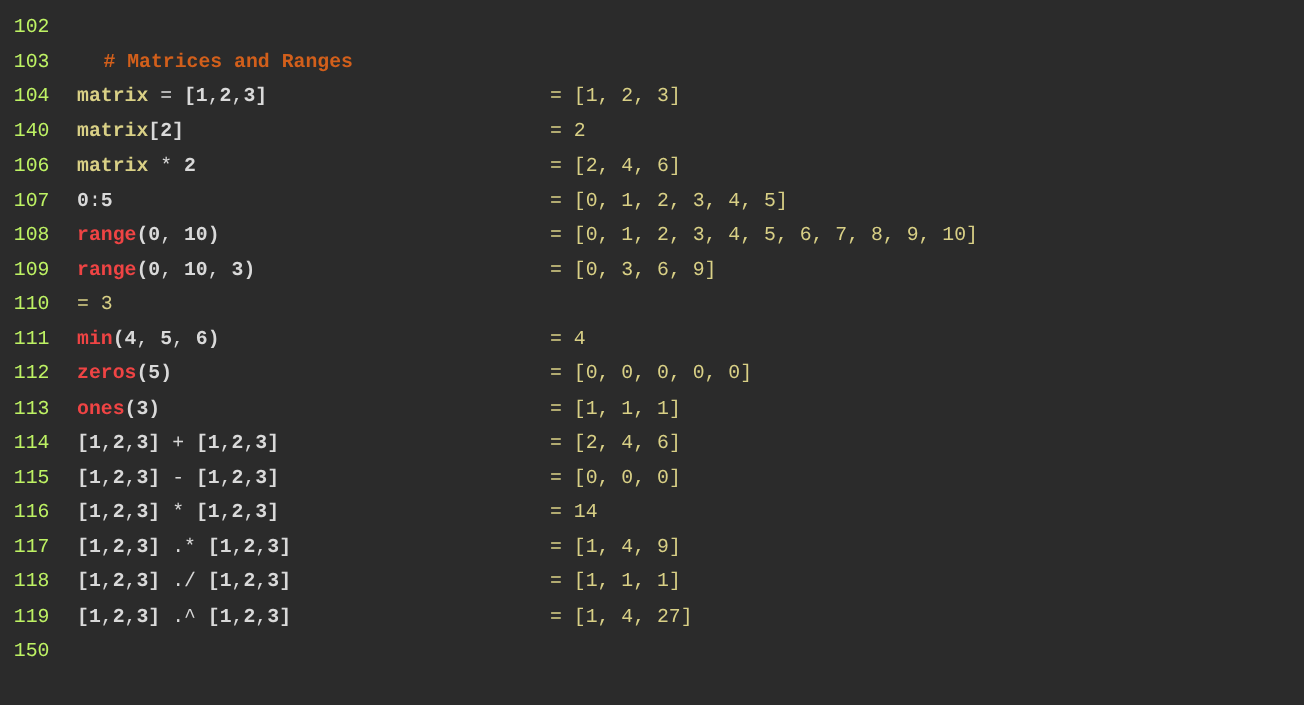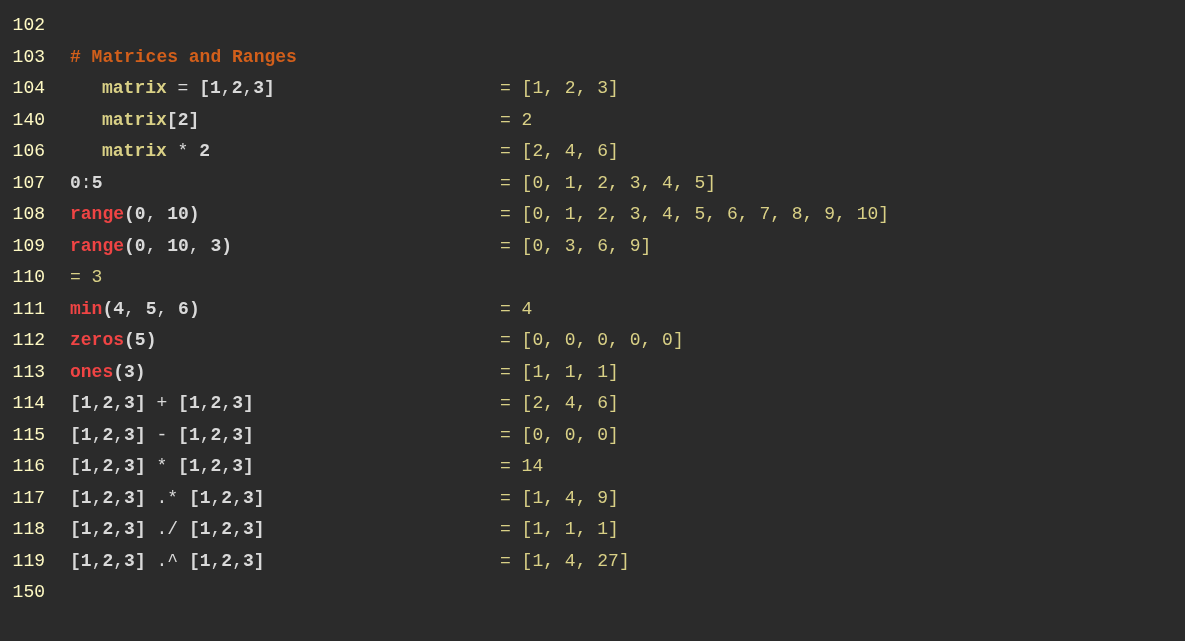--- a/index.html
+++ b/index.html
@@ -15,37 +15,37 @@
   }
   .line {
     display: flex;
     align-items: baseline;
     white-space: pre;
   }
   .gutter {
     width: 70px;
     text-align: right;
     padding-right: 25px;
-    color: #fef9c3;
+    color: #bef264;
     user-select: none;
     flex-shrink: 0;
   }
   .code {
     display: flex;
     flex: 1;
   }
   .expr {
     width: 430px;
     flex-shrink: 0;
   }
   .result {
     flex: 1;
   }
-  .t-comment { color: #d25f1b; font-weight: bold; }
-  .t-var     { color: #d9d086; font-weight: bold; margin-left: 32px; }
+  .t-comment { color: #d25f1b; font-weight: bold; margin-left: 24px; }
+  .t-var     { color: #d9d086; font-weight: bold; }
   .t-op      { color: #d9d9d9; }
   .t-num     { color: #d9d9d9; font-weight: bold; }
   .t-func    { color: #ef4444; font-weight: bold; }
   .t-paren   { color: #d9d9d9; font-weight: bold; }
   .t-bracket { color: #d9d9d9; font-weight: bold; }
   .t-eq      { color: #d9d086; }
   .t-rnum    { color: #d9d086; }
   .t-rbracket{ color: #d9d086; }
   .t-rcomma  { color: #d9d086; }
 </style>

